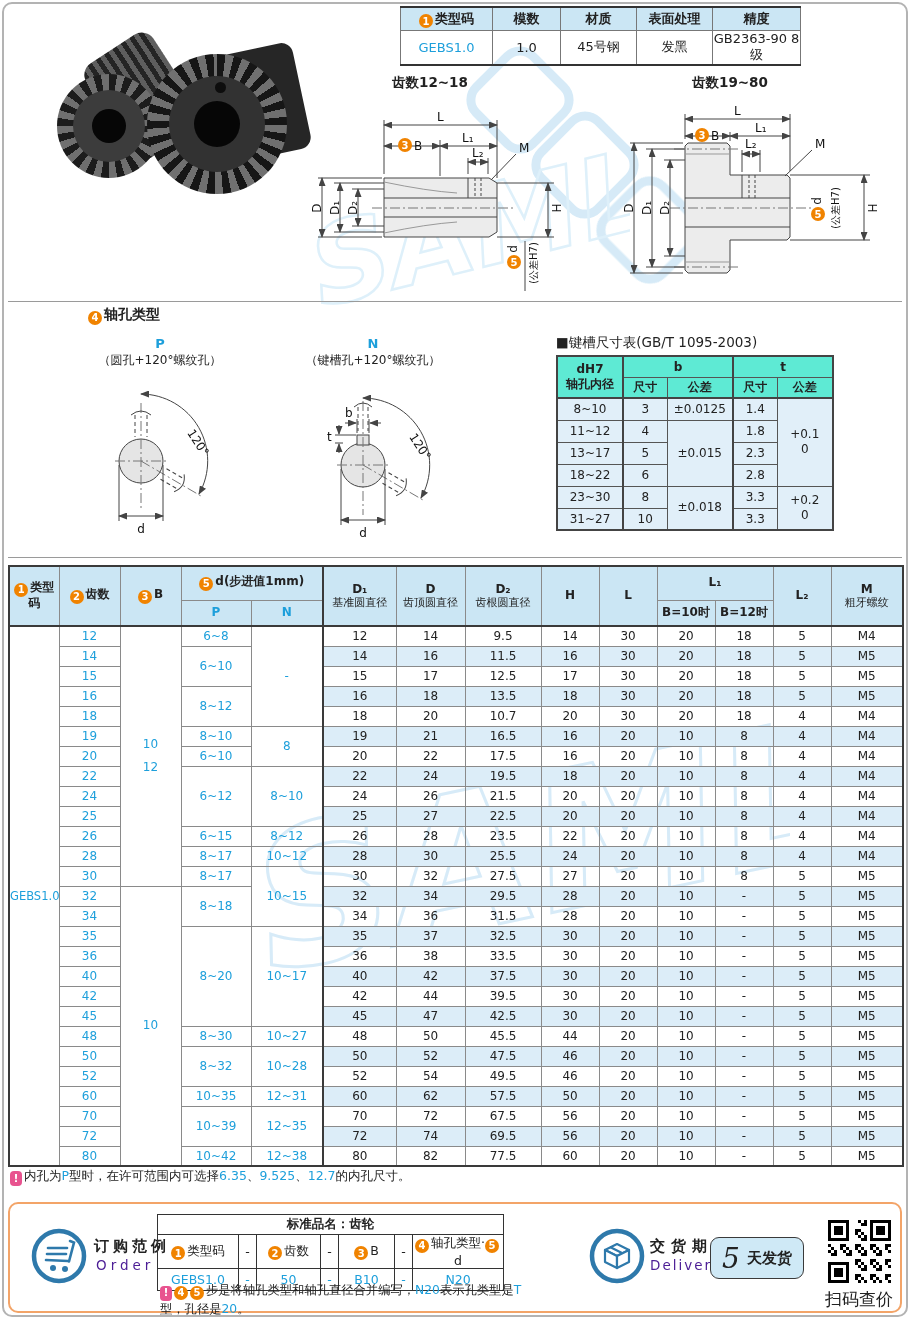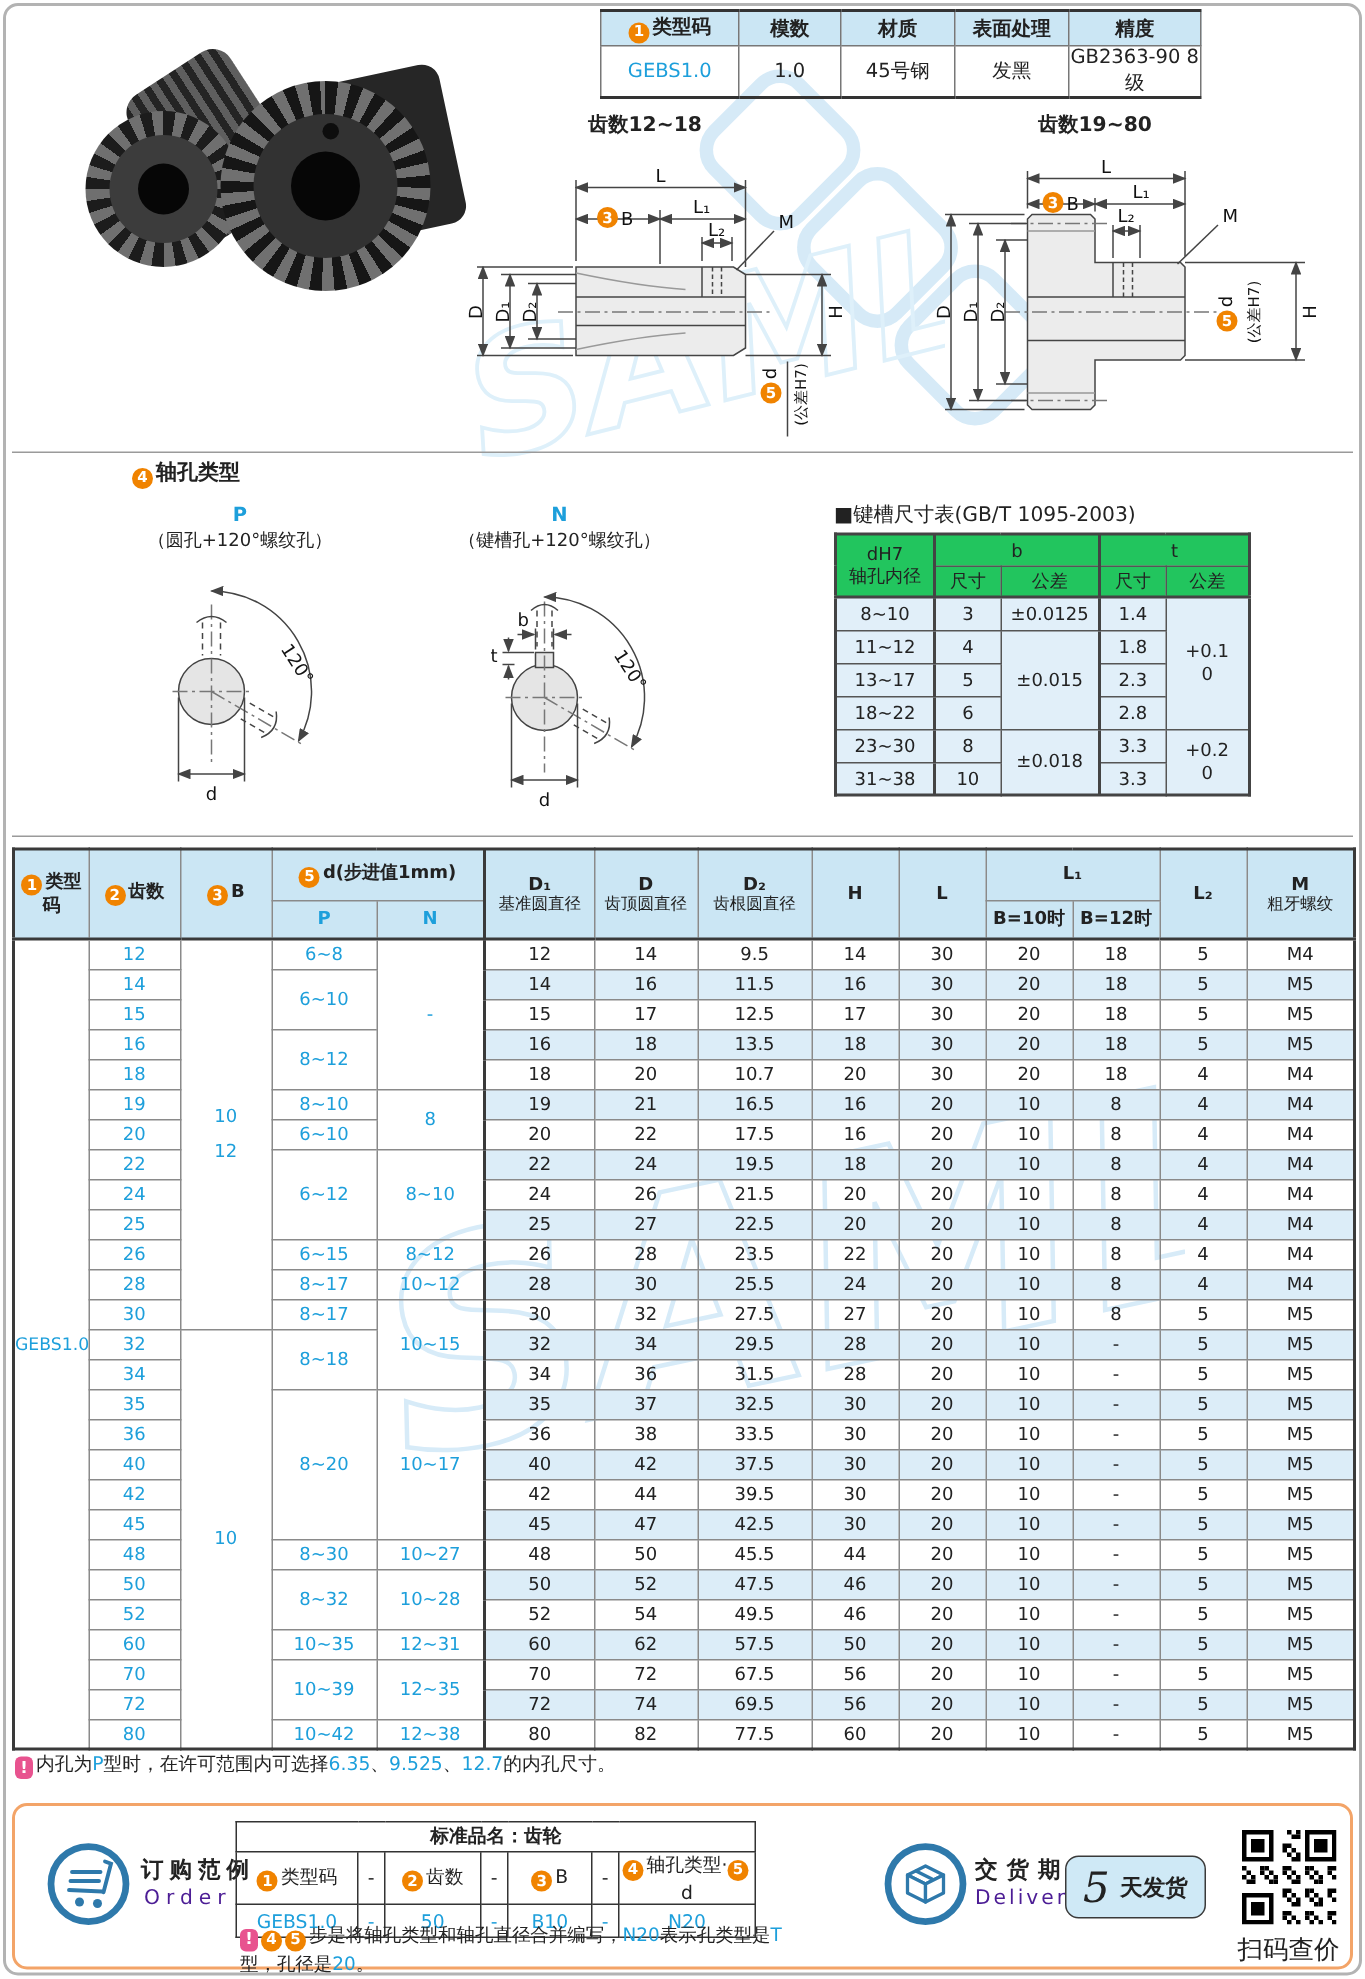--- a/index.html
+++ b/index.html
@@ -16,21 +16,21 @@
 .spec{position:absolute;left:400px;top:6px;width:400px;border-collapse:collapse;table-layout:fixed}
 .spec th,.spec td{border:1px solid #777;text-align:center;font-size:13px;height:23px}
 .spec th{background:#cbe6f4;font-weight:bold}
 .spec{border-top:2px solid #333;border-bottom:2px solid #333}
 .spec tr:first-child th{border-top:2px solid #333}
 .spec tr:last-child td{border-bottom:2px solid #333}
 
 .kwtitle{position:absolute;left:556px;top:334px;font-size:13.5px;font-weight:normal}
 .kw{position:absolute;left:556px;top:355px;width:276px;border-collapse:collapse;table-layout:fixed;border:2px solid #444}
 .kw th,.kw td{border:1px solid #555;text-align:center;font-size:12px}
-.kw th{background:#22c55e;font-weight:normal;height:21px}
+.kw th{background:#5eead4;font-weight:bold;height:21px}
 .kw td{background:#e1eff9;height:22px}
 .kw .hd2{border-bottom:2px solid #444}
 .kw .vsep{border-right:2px solid #444}
 .pre{white-space:pre-line;line-height:1.25}
 
 .main{position:absolute;left:8px;top:565px;width:894px;border-collapse:collapse;table-layout:fixed;border:2px solid #3a3a3a}
 .main th,.main td{border:1px solid #8a8a8a;text-align:center;vertical-align:middle}
 .main th{background:#cbe6f4;font-size:12px;line-height:1.15}
 .main thead tr:first-child th{height:34px}
 .main thead tr:last-child th{height:26px}
@@ -401,21 +401,21 @@
         </tr>
         <tr>
           <td class="vsep">23~30</td>
           <td>8</td>
           <td class="pre vsep" rowspan="2">±0.018</td>
           <td>3.3</td>
           <td class="pre" rowspan="2">+0.2
 0</td>
         </tr>
         <tr>
-          <td class="vsep">31~38</td>
+          <td class="vsep">31~27</td>
           <td>10</td>
           <td>3.3</td>
         </tr>
       </tbody>
   </table>
 
   <div class="hr" style="top:557px"></div>
 
   <table class="main z1">
     <colgroup>

